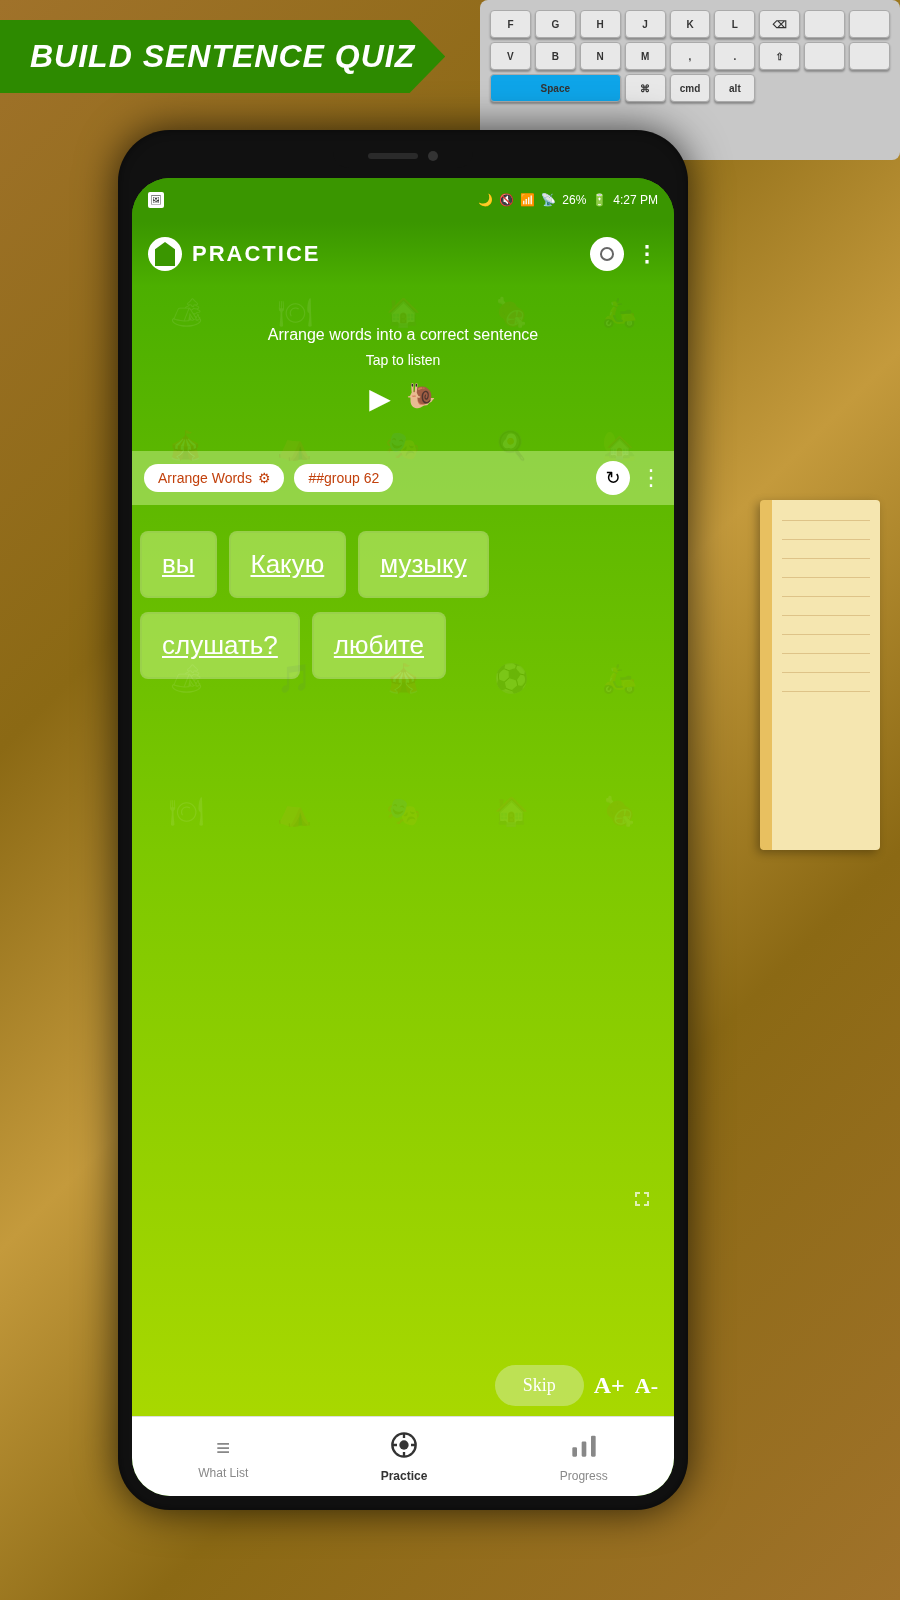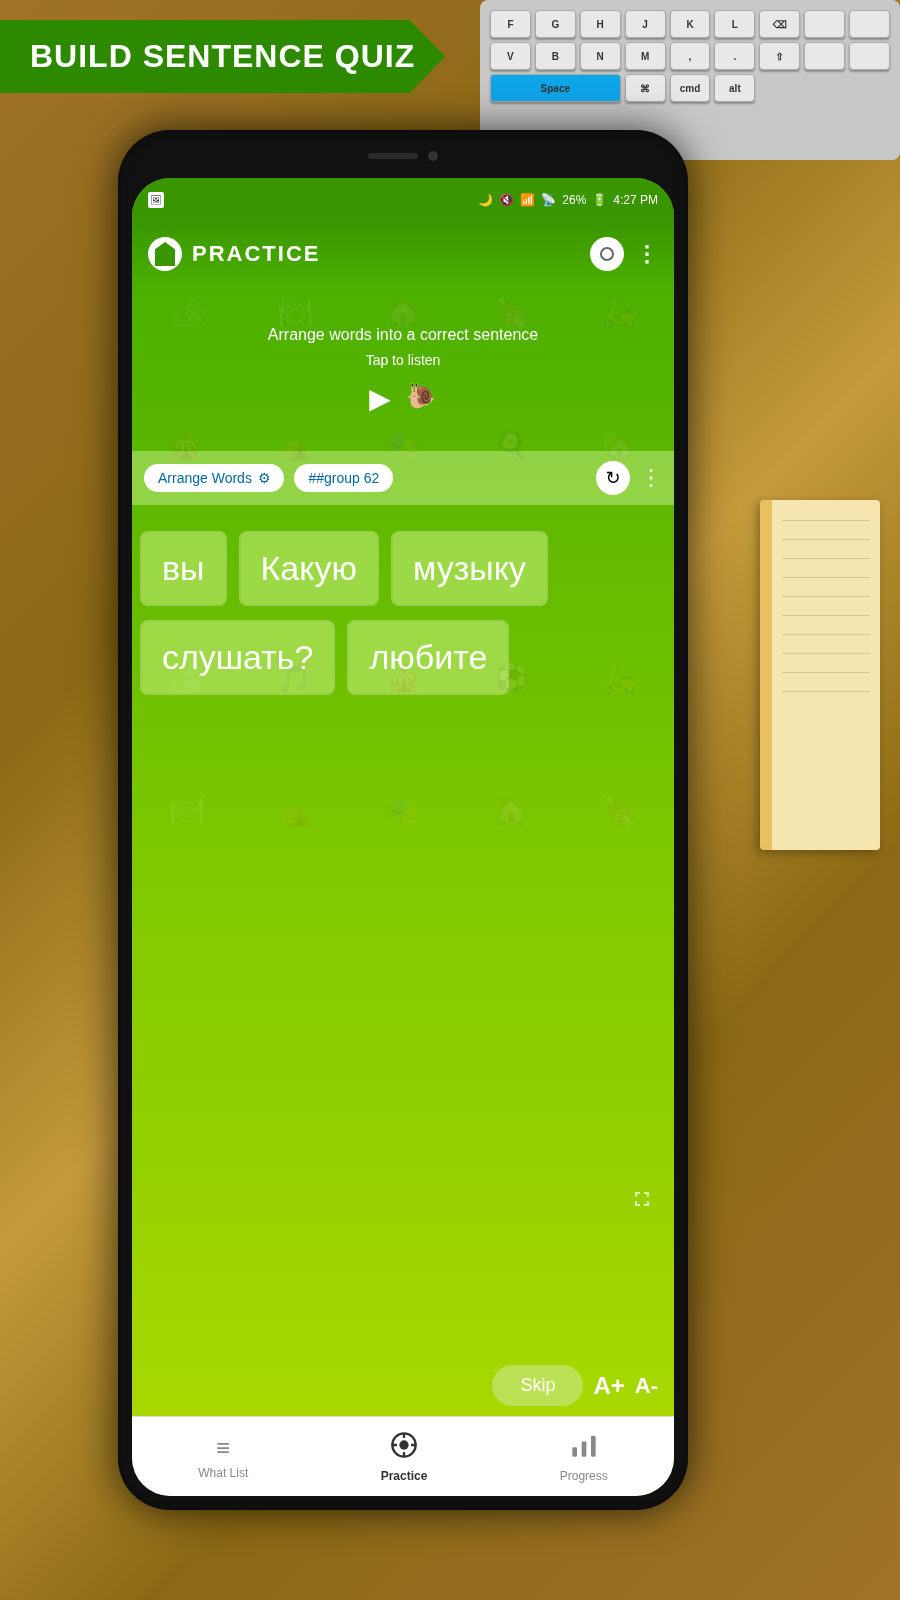--- a/index.html
+++ b/index.html
@@ -58,20 +58,21 @@
       left: 0;
       background: #2d8a00;
       padding: 18px 30px;
       z-index: 10;
       clip-path: polygon(0 0, 92% 0, 100% 50%, 92% 100%, 0 100%);
     }
     .banner-text {
       color: white;
       font-size: 32px;
       font-weight: 900;
+      font-style: italic;
       letter-spacing: 1px;
       text-transform: uppercase;
     }
 
     
     .phone-frame {
       position: absolute;
       top: 130px;
       left: 118px;
       width: 570px;
@@ -270,21 +271,21 @@
       display: flex;
       gap: 10px;
     }
     .tag-pill {
       background: white;
       border-radius: 20px;
       padding: 6px 14px;
       display: flex;
       gap: 6px;
       font-size: 14px;
-      color: #0369a1;
+      color: #c2410c;
     }
     .tag-gear {
       font-size: 14px;
     }
     .tags-right {
       display: flex;
       align-items: center;
       gap: 10px;
     }
     .refresh-btn {
@@ -306,36 +307,38 @@
       display: flex;
       flex-wrap: wrap;
       gap: 12px;
       margin-bottom: 14px;
     }
     .word-btn {
       background: rgba(180,230,100,0.7);
       border: 2px solid rgba(150,200,80,0.5);
       border-radius: 8px;
       padding: 16px 20px;
-      font-size: 34px;
+      font-size: 26px;
       color: white;
       font-weight: 500;
       cursor: pointer;
+      text-decoration: underline;
     }
 
     
     .bottom-action-bar {
       position: relative;
       z-index: 2;
       display: flex;
       justify-content: flex-end;
       align-items: center;
       padding: 10px 16px;
       gap: 10px;
       margin-top: auto;
+      font-family: Liberation Serif, serif;
     }
     .skip-btn {
       background: rgba(200,230,120,0.7);
       border-radius: 24px;
       padding: 10px 28px;
       font-size: 18px;
       color: white;
       font-weight: 500;
       cursor: pointer;
     }

